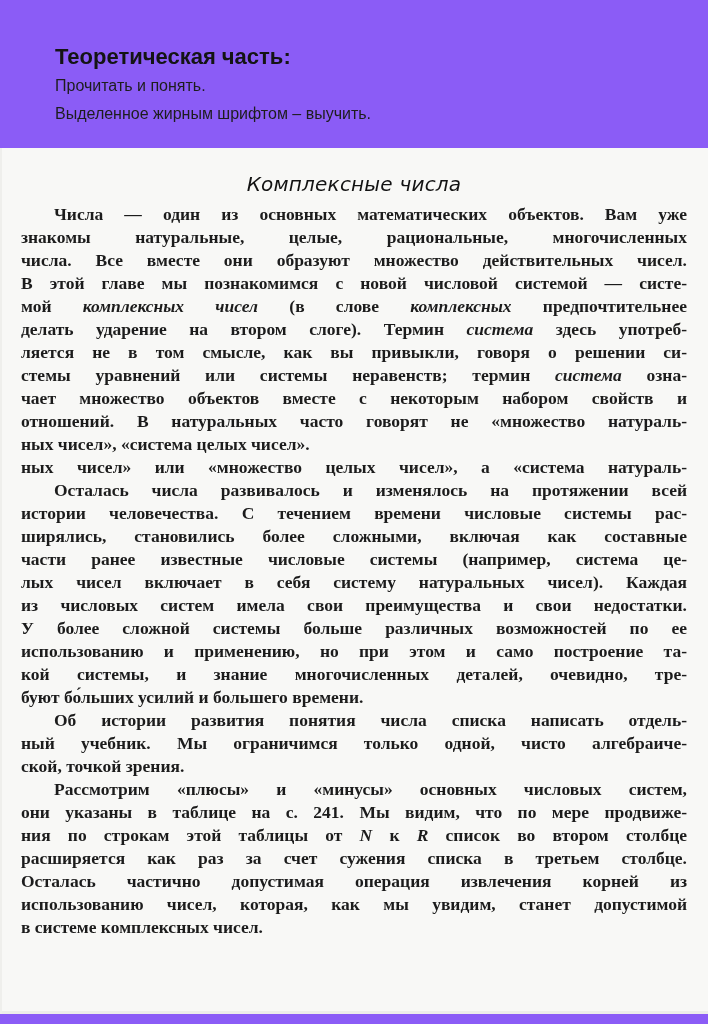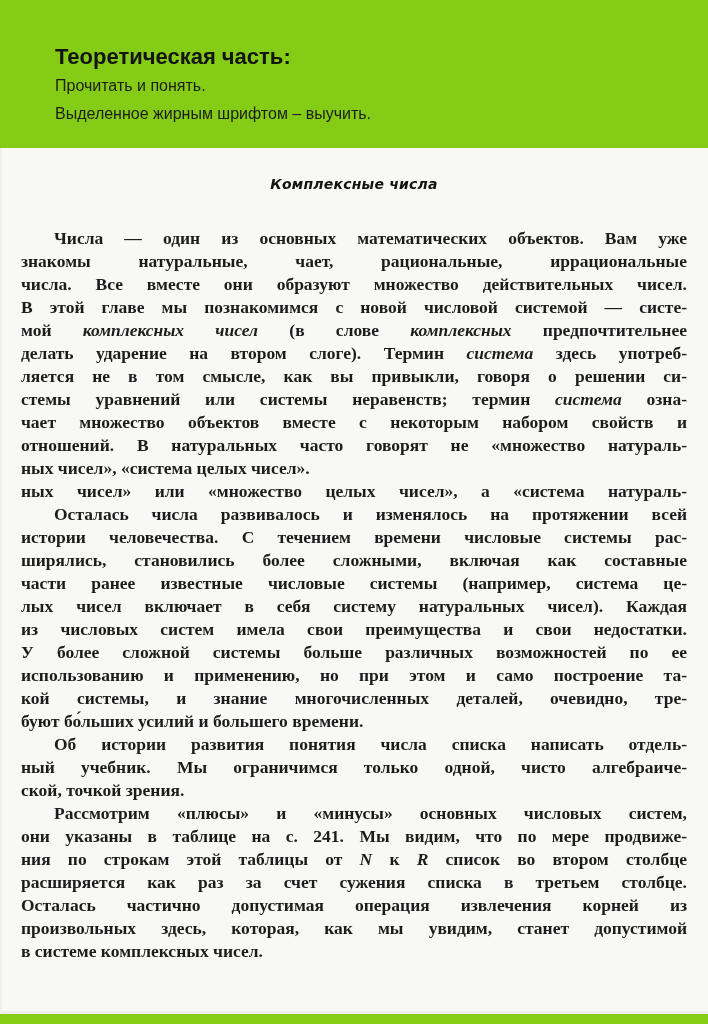--- a/index.html
+++ b/index.html
@@ -4,21 +4,21 @@
 <style>
   html, body {
     margin: 0;
     padding: 0;
     background: #ffffff;
   }
   .slide {
     position: relative;
     width: 708px;
     height: 1024px;
-    background: #84cc16;
+    background: #8b5cf6;
     overflow: hidden;
     font-family: "Liberation Sans", sans-serif;
     color: #1b1b1b;
   }
 
   
   .header {
     position: absolute;
     left: 55px;
     top: 42px;
@@ -44,30 +44,30 @@
     height: 866px;
     background: #f8f8f6;
     border-bottom: 2px solid #ececе9;
     border-bottom-color: #ececе9;
     box-shadow: inset 2px 0 0 #efefec, inset 0 -3px 0 #ededea;
   }
   .book-title {
     margin-top: 23px;
     text-align: center;
     font-family: "DejaVu Sans", sans-serif;
-    font-weight: bold;
+    font-weight: normal;
     font-style: italic;
-    font-size: 14px;
+    font-size: 20px;
     line-height: 26px;
     color: #131313;
     letter-spacing: 0.2px;
   }
   .book-body {
     width: 666px;
-    margin: 30px auto 0 auto;
+    margin: 6px auto 0 auto;
     font-family: "Liberation Serif", "DejaVu Serif", serif;
     font-weight: 700;
     font-size: 17.5px;
     color: #1c1c1c;
   }
   .line {
     line-height: 23px;
     text-align: justify;
     text-align-last: justify;
   }
@@ -86,21 +86,21 @@
     <div class="header-line">Прочитать и понять.</div>
     <div class="header-line">Выделенное жирным шрифтом – выучить.</div>
   </div>
 
   <div class="scan">
     <div class="book-title">
       <div>Комплексные числа</div>
     </div>
     <div class="book-body">
         <div class="line first"><span>Числа — один из основных математических объектов. Вам уже</span></div>
-        <div class="line"><span>знакомы натуральные, чает, рациональные, иррациональные</span></div>
+        <div class="line"><span>знакомы натуральные, целые, рациональные, многочисленных</span></div>
         <div class="line"><span>числа. Все вместе они образуют множество действительных чисел.</span></div>
         <div class="line"><span>В этой главе мы познакомимся с новой числовой системой — систе-</span></div>
         <div class="line"><span>мой </span><span class="em">комплексных чисел</span><span> (в слове </span><span class="em">комплексных</span><span> предпочтительнее</span></div>
         <div class="line"><span>делать ударение на втором слоге). Термин </span><span class="em">система</span><span> здесь употреб-</span></div>
         <div class="line"><span>ляется не в том смысле, как вы привыкли, говоря о решении си-</span></div>
         <div class="line"><span>стемы уравнений или системы неравенств; термин </span><span class="em">система</span><span> озна-</span></div>
         <div class="line"><span>чает множество объектов вместе с некоторым набором свойств и</span></div>
         <div class="line"><span>отношений. В натуральных часто говорят не «множество натураль-</span></div>
         <div class="line last"><span>ных чисел», «система целых чисел».</span></div>
         <div class="line"><span>ных чисел» или «множество целых чисел», а «система натураль-</span></div>
@@ -115,18 +115,18 @@
         <div class="line"><span>кой системы, и знание многочисленных деталей, очевидно, тре-</span></div>
         <div class="line last"><span>буют бо́льших усилий и большего времени.</span></div>
         <div class="line first"><span>Об истории развития понятия числа списка написать отдель-</span></div>
         <div class="line"><span>ный учебник. Мы ограничимся только одной, чисто алгебраиче-</span></div>
         <div class="line last"><span>ской, точкой зрения.</span></div>
         <div class="line first"><span>Рассмотрим «плюсы» и «минусы» основных числовых систем,</span></div>
         <div class="line"><span>они указаны в таблице на с. 241. Мы видим, что по мере продвиже-</span></div>
         <div class="line"><span>ния по строкам этой таблицы от </span><span class="mvar">N</span><span> к </span><span class="mvar">R</span><span> список во втором столбце</span></div>
         <div class="line"><span>расширяется как раз за счет сужения списка в третьем столбце.</span></div>
         <div class="line"><span>Осталась частично допустимая операция извлечения корней из</span></div>
-        <div class="line"><span>произвольных здесь, которая, как мы увидим, станет допустимой</span></div>
+        <div class="line"><span>использованию чисел, которая, как мы увидим, станет допустимой</span></div>
         <div class="line last"><span>в системе комплексных чисел.</span></div>
       </div>
   </div>
 
 </div>
 
 </body></html>

